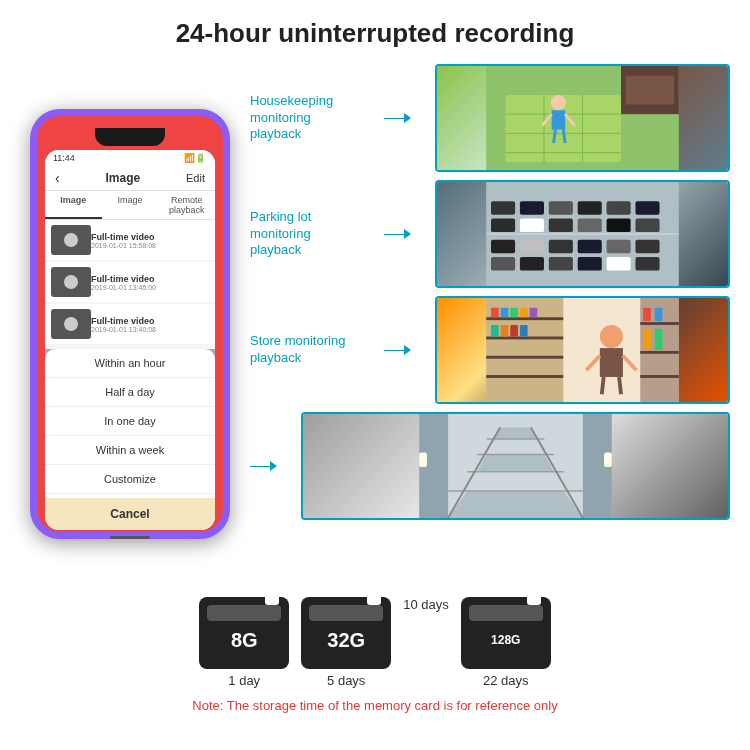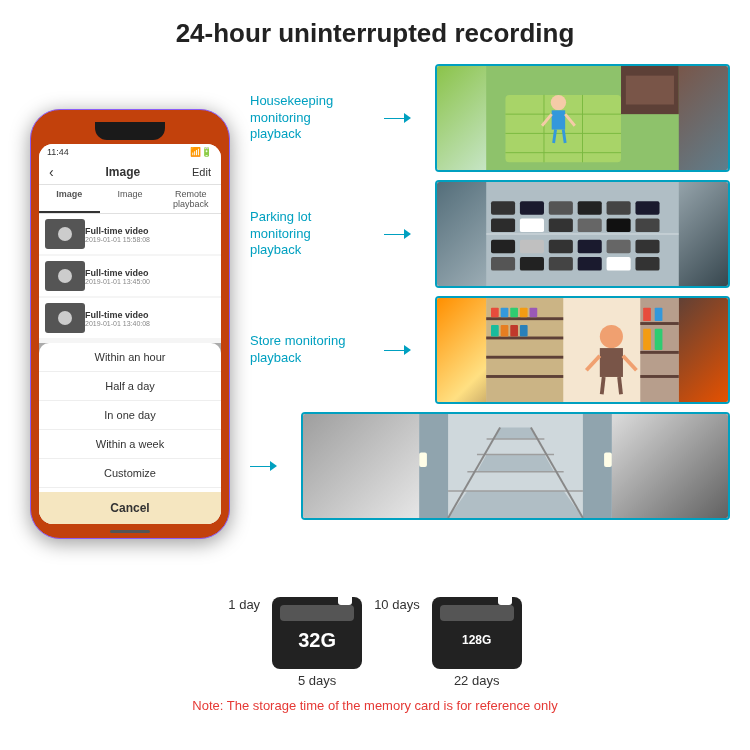--- a/index.html
+++ b/index.html
@@ -36,26 +36,26 @@
       width: 220px;
       flex-shrink: 0;
       display: flex;
       justify-content: center;
       align-items: center;
     }
 
     .phone-mockup {
       width: 200px;
       height: 430px;
-      background: #c2410c;
+      background: #ef4444;
       border-radius: 30px;
       padding: 12px 8px;
       box-shadow: 0 4px 20px rgba(0,0,0,0.4);
       position: relative;
-      border: 1px solid #8b5cf6;
+      border: 7px solid #8b5cf6;
     }
 
     .phone-notch {
       width: 70px;
       height: 18px;
       background: #1a1a1a;
       border-radius: 0 0 12px 12px;
       margin: 0 auto 4px;
       position: relative;
       z-index: 10;
@@ -591,20 +591,24 @@
         </div>
       </div>
     </div>
   </div>
 </div>
 
 <div class="sdcard-section">
   <div class="sdcard-row">
 
     <div class="sdcard-item">
+      <div class="sdcard-card">
+        <div class="sdcard-notch"></div>
+        <span class="sdcard-label">8G</span>
+      </div>
       <span class="sdcard-days">1 day</span>
     </div>
 
 
     <div class="sdcard-item">
       <div class="sdcard-card">
         <div class="sdcard-notch"></div>
         <span class="sdcard-label">32G</span>
       </div>
       <span class="sdcard-days">5 days</span>

